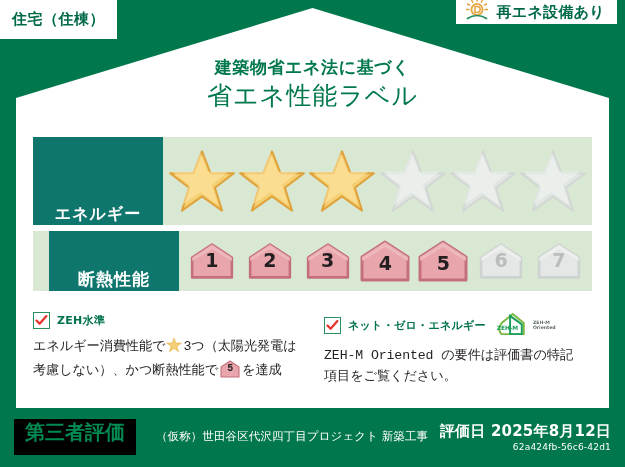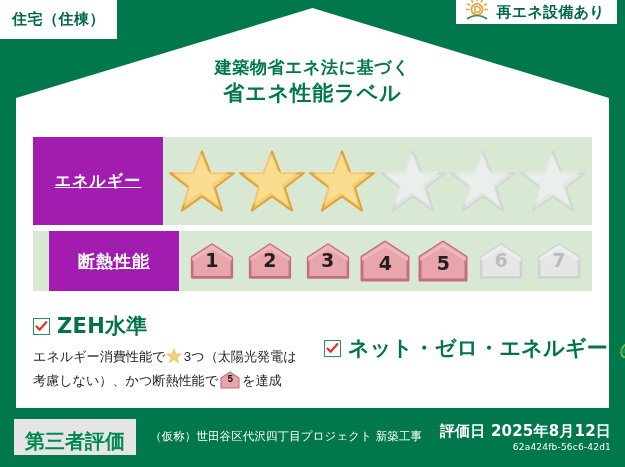--- a/index.html
+++ b/index.html
@@ -60,47 +60,46 @@
     position: absolute;
     left: 0; right: 0; top: 56px;
     text-align: center;
     color: #00784b;
   }
   #title-sub {
     font-size: 17px; font-weight: bold;
     letter-spacing: 0.6px;
   }
   #title-main {
-    font-size: 21px; font-weight: bold;
+    font-size: 25px; font-weight: normal;
     letter-spacing: 1px;
   }
 
   
   #perf-area {
     position: absolute;
     left: 33px; top: 137px;
     width: 559px;
   }
   .perf-row {
     display: flex;
     align-items: stretch;
     background: #d9e8d3;
     margin-bottom: 6px;
   }
   .perf-row-label {
     width: 130px;
     flex: 0 0 130px;
-    background: #a21caf;
+    background: #0f766e;
     color: #ffffff;
     font-size: 16px; font-weight: bold;
     display: flex; flex-direction: column;
-    align-items: center; justify-content: center;
+    align-items: center; justify-content: flex-end;
     line-height: 1.35;
     letter-spacing: 1px;
-    text-decoration: underline;
   }
   .perf-row-value {
     flex: 1;
     display: flex;
     align-items: center;
     justify-content: space-around;
     padding: 0 4px;
   }
   #row-energy .perf-row-value { height: 88px; }
   #row-insulation .perf-row-value { height: 60px; }
@@ -128,35 +127,35 @@
   .ins-house.off .ins-num { color: #b9bdbb; }
 
   
   #notes {
     position: absolute;
     left: 33px; top: 312px;
     width: 562px;
     display: flex;
   }
   .note-col { width: 281px; padding-right: 14px; }
-  .note-col.right { padding-left: 10px; border-left: 0; margin-top: 22px; }
+  .note-col.right { padding-left: 10px; border-left: 0; }
   .note-head {
     display: flex; align-items: center; gap: 7px;
     margin-bottom: 7px;
   }
   .check-box {
     width: 17px; height: 17px;
     border: 1.6px solid #2a8f5f;
     background: #fff;
     position: relative; flex: 0 0 17px;
   }
   .check-box svg { position: absolute; left: 1px; top: 1px; }
   .note-title {
     color: #00734a;
-    font-size: 21px;
+    font-size: 11px;
     font-weight: bold;
     letter-spacing: 0.3px;
     white-space: nowrap;
   }
   .note-body {
     font-size: 13.2px;
     line-height: 1.62;
     color: #231f20;
     letter-spacing: -0.1px;
     font-family: Liberation Mono, monospace;
@@ -178,37 +177,37 @@
 
   
   #footer {
     position: absolute;
     left: 0; right: 0; bottom: 0;
     height: 55px;
     display: flex; align-items: center;
     padding: 0 14px 6px 14px;
   }
   #bels-logo {
-    background: #e5e5e5;
+    background: #000000;
     height: 36px;
-    display: flex; align-items: flex-end;
+    display: flex; align-items: flex-start;
     padding: 0 11px;
     white-space: nowrap;
   }
   #bels-logo .bels-jp {
     color: #008a52; font-size: 20px; font-weight: bold; letter-spacing: 0px;
   }
   #bels-logo .bels-en {
     color: #008a52; font-size: 23px; font-weight: bold; letter-spacing: -0.6px;
     margin-left: 7px;
   }
   #project-name {
     color: #ffffff;
     font-size: 11.5px;
-    margin-left: 14px;
+    margin-left: 20px;
     letter-spacing: 0.1px;
     white-space: nowrap;
     flex: 1;
   }
   #eval-block { text-align: right; color: #ffffff; white-space: nowrap; }
   #eval-date { font-size: 15px; font-weight: bold; letter-spacing: 0.2px; }
   #eval-id { font-size: 9px; margin-top: 1px; letter-spacing: 0.2px; }
 </style>
 </head>
 <body>
@@ -384,20 +383,21 @@
             <path d="M5 32 Q1 24 7 17 L24 3 L41 17 L41 34 L7 34 Z" fill="none" stroke="#7cb83f" stroke-width="3"></path>
             <path d="M20 6 L38 19 L38 34 L20 34 Z" fill="none" stroke="#1a9e5c" stroke-width="3"></path>
             <text x="16" y="27" font-family="'DejaVu Sans',sans-serif" font-size="9" font-weight="bold" fill="#1a9e5c" text-anchor="middle">ZEH-M</text>
           </svg>
           <span class="logo-caption">
             <span>ZEH-M</span><br>
             <span>Oriented</span>
           </span>
         </span>
       </div>
+      <div class="note-body">ZEH-M Oriented の要件は評価書の特記項目をご覧ください。</div>
     </div>
 
   </div>
 
   <div id="footer">
     <div id="bels-logo">
       <span class="bels-jp">第三者評価</span>
     </div>
     <div id="project-name">（仮称）世田谷区代沢四丁目プロジェクト 新築工事</div>
     <div id="eval-block">

